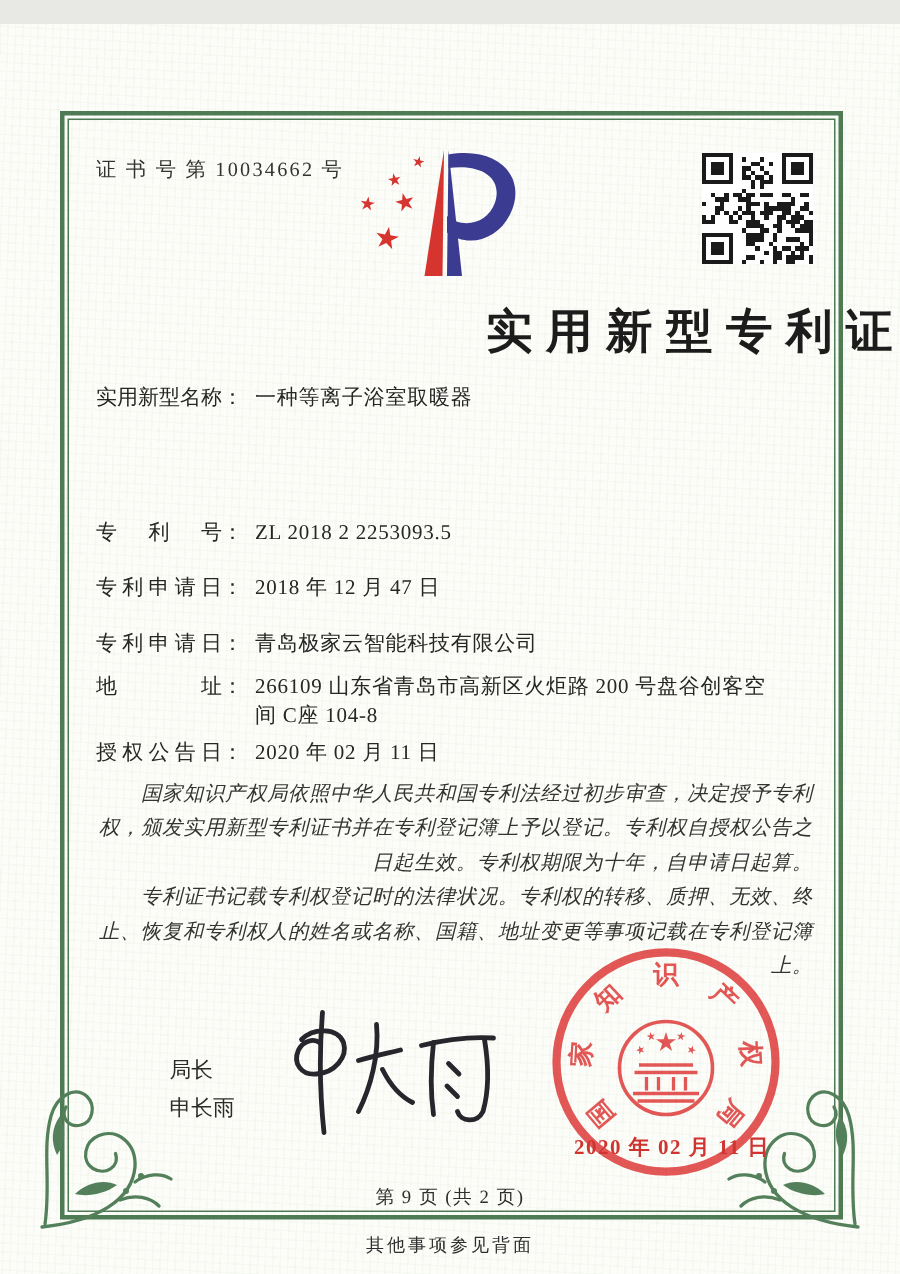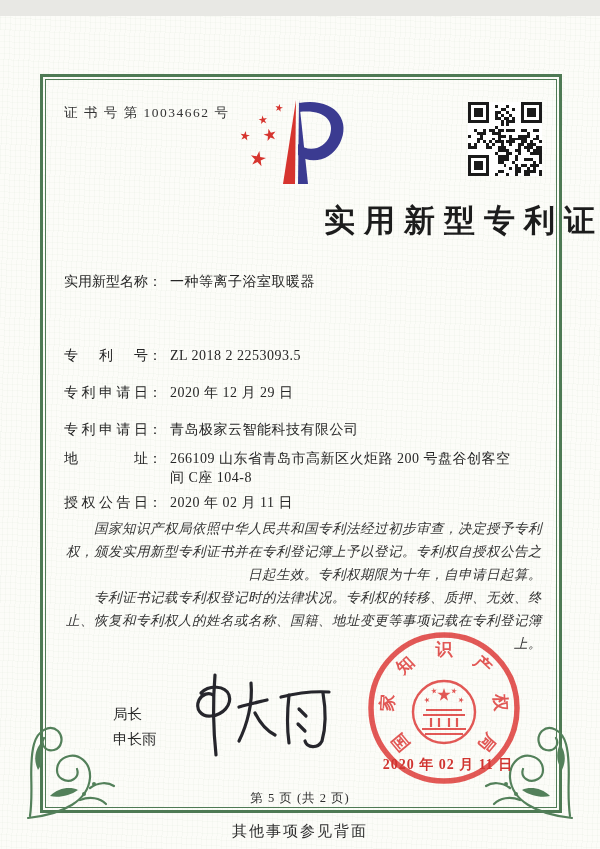--- a/index.html
+++ b/index.html
@@ -33,21 +33,21 @@
   .pair2{position:absolute;left:238px;top:0;}
   .paras{position:absolute;left:64px;top:501px;width:478px;font-size:13.5px;
     font-style:italic;line-height:23px;color:#333;letter-spacing:0.5px;}
   .paras p{margin:0;text-indent:2em;text-align:right;}
   .sig-block{position:absolute;left:113px;top:686px;font-size:14.5px;line-height:25px;color:#2b2b2b;}
   .sig-hand{position:absolute;left:185px;top:653px;}
   .seal{position:absolute;left:363px;top:612px;mix-blend-mode:multiply;}
   .seal-date{position:absolute;left:366px;top:740px;width:164px;text-align:center;
     font-size:14px;color:#d03430;letter-spacing:1px;font-weight:bold;}
   .page-no{position:absolute;left:0;top:774px;width:100%;text-align:center;font-size:12.5px;letter-spacing:1px;color:#2e2e2e;}
-  .back-note{position:absolute;left:0;top:806px;width:100%;text-align:center;font-size:15px;letter-spacing:2px;color:#2e2e2e;}
+  .back-note{position:absolute;left:0;top:806px;width:100%;text-align:center;font-size:12px;letter-spacing:2px;color:#2e2e2e;}
   .flourish{position:absolute;top:684px;}
   .flourish.left{left:20px;}
   .flourish.right{right:20px;transform:scaleX(-1);}
 </style>
 </head>
 <body>
 
 <div class="page">
 
   <div class="frame"></div>
@@ -114,28 +114,28 @@
     <g fill="#1a1a1a">
       <rect x="2" y="2" width="3" height="3"></rect>
         <rect x="20" y="2" width="3" height="3"></rect>
         <rect x="2" y="20" width="3" height="3"></rect>
       <path id="qr-modules" d="M9 1h1v1h-1zM13 1h1v1h-1zM11 2h1v1h-1zM12 2h1v1h-1zM15 2h1v1h-1zM9 3h1v1h-1zM10 3h1v1h-1zM13 3h1v1h-1zM9 4h1v1h-1zM11 4h1v1h-1zM14 4h1v1h-1zM9 5h1v1h-1zM10 5h1v1h-1zM12 5h1v1h-1zM13 5h1v1h-1zM15 5h1v1h-1zM11 6h1v1h-1zM13 6h1v1h-1zM14 6h1v1h-1zM15 6h1v1h-1zM11 7h1v1h-1zM13 7h1v1h-1zM9 8h1v1h-1zM2 9h1v1h-1zM5 9h1v1h-1zM7 9h1v1h-1zM8 9h1v1h-1zM10 9h1v1h-1zM11 9h1v1h-1zM13 9h1v1h-1zM14 9h1v1h-1zM15 9h1v1h-1zM18 9h1v1h-1zM19 9h1v1h-1zM22 9h1v1h-1zM23 9h1v1h-1zM3 10h1v1h-1zM4 10h1v1h-1zM5 10h1v1h-1zM8 10h1v1h-1zM9 10h1v1h-1zM10 10h1v1h-1zM20 10h1v1h-1zM0 11h1v1h-1zM4 11h1v1h-1zM10 11h1v1h-1zM11 11h1v1h-1zM12 11h1v1h-1zM14 11h1v1h-1zM17 11h1v1h-1zM18 11h1v1h-1zM19 11h1v1h-1zM20 11h1v1h-1zM23 11h1v1h-1zM3 12h1v1h-1zM4 12h1v1h-1zM8 12h1v1h-1zM10 12h1v1h-1zM14 12h1v1h-1zM15 12h1v1h-1zM16 12h1v1h-1zM17 12h1v1h-1zM18 12h1v1h-1zM19 12h1v1h-1zM22 12h1v1h-1zM23 12h1v1h-1zM3 13h1v1h-1zM5 13h1v1h-1zM7 13h1v1h-1zM9 13h1v1h-1zM10 13h1v1h-1zM11 13h1v1h-1zM13 13h1v1h-1zM14 13h1v1h-1zM15 13h1v1h-1zM18 13h1v1h-1zM19 13h1v1h-1zM21 13h1v1h-1zM24 13h1v1h-1zM0 14h1v1h-1zM2 14h1v1h-1zM6 14h1v1h-1zM8 14h1v1h-1zM11 14h1v1h-1zM14 14h1v1h-1zM17 14h1v1h-1zM18 14h1v1h-1zM20 14h1v1h-1zM21 14h1v1h-1zM22 14h1v1h-1zM0 15h1v1h-1zM1 15h1v1h-1zM2 15h1v1h-1zM6 15h1v1h-1zM7 15h1v1h-1zM10 15h1v1h-1zM11 15h1v1h-1zM12 15h1v1h-1zM17 15h1v1h-1zM19 15h1v1h-1zM20 15h1v1h-1zM21 15h1v1h-1zM23 15h1v1h-1zM24 15h1v1h-1zM10 16h1v1h-1zM11 16h1v1h-1zM12 16h1v1h-1zM13 16h1v1h-1zM16 16h1v1h-1zM17 16h1v1h-1zM20 16h1v1h-1zM22 16h1v1h-1zM23 16h1v1h-1zM24 16h1v1h-1zM9 17h1v1h-1zM13 17h1v1h-1zM14 17h1v1h-1zM17 17h1v1h-1zM21 17h1v1h-1zM22 17h1v1h-1zM23 17h1v1h-1zM24 17h1v1h-1zM10 18h1v1h-1zM11 18h1v1h-1zM12 18h1v1h-1zM13 18h1v1h-1zM16 18h1v1h-1zM24 18h1v1h-1zM10 19h1v1h-1zM11 19h1v1h-1zM12 19h1v1h-1zM13 19h1v1h-1zM16 19h1v1h-1zM19 19h1v1h-1zM20 19h1v1h-1zM21 19h1v1h-1zM24 19h1v1h-1zM10 20h1v1h-1zM11 20h1v1h-1zM15 20h1v1h-1zM22 20h1v1h-1zM24 20h1v1h-1zM12 21h1v1h-1zM16 21h1v1h-1zM18 21h1v1h-1zM19 21h1v1h-1zM21 21h1v1h-1zM22 21h1v1h-1zM23 21h1v1h-1zM14 22h1v1h-1zM16 22h1v1h-1zM17 22h1v1h-1zM20 22h1v1h-1zM22 22h1v1h-1zM10 23h1v1h-1zM11 23h1v1h-1zM16 23h1v1h-1zM17 23h1v1h-1zM19 23h1v1h-1zM20 23h1v1h-1zM21 23h1v1h-1zM22 23h1v1h-1zM24 23h1v1h-1zM9 24h1v1h-1zM13 24h1v1h-1zM16 24h1v1h-1zM19 24h1v1h-1zM20 24h1v1h-1zM24 24h1v1h-1z"></path>
     </g>
   </svg>
 
   <div class="title">实用新型专利证书</div>
 
-  <div class="row" style="top:256px">
+  <div class="row" style="top:240px">
     <span class="flabel">实用新型名称</span><span class="colon">：</span><span class="fvalue">一种等离子浴室取暖器</span>
   </div>
   <div class="row" style="top:330px">
     <span class="flabel">专利号</span><span class="colon">：</span><span class="fvalue">ZL 2018 2 2253093.5</span>
   </div>
   <div class="row" style="top:367px">
-    <span class="flabel">专利申请日</span><span class="colon">：</span><span class="fvalue">2020 年 12 月 29 日</span>
+    <span class="flabel">专利申请日</span><span class="colon">：</span><span class="fvalue">2018 年 12 月 47 日</span>
   </div>
   <div class="row" style="top:404px">
     <span class="flabel">专利申请日</span><span class="colon">：</span><span class="fvalue">青岛极家云智能科技有限公司</span>
   </div>
   <div class="row" style="top:433px">
     <span class="flabel">地址</span><span class="colon">：</span><span class="fvalue wrap">266109 山东省青岛市高新区火炬路 200 号盘谷创客空间 C座 104-8</span>
   </div>
   <div class="row" style="top:477px">
     <span class="flabel">授权公告日</span><span class="colon">：</span><span class="fvalue">2020 年 02 月 11 日</span>
   </div>
@@ -195,16 +195,16 @@
           <path d="M68,90 L68,99 M76,90 L76,99 M86,90 L86,99 M94,90 L94,99"></path>
           <path d="M59,101 L103,101"></path>
           <path d="M62,106 L100,106"></path>
         </g>
       </g>
     </g>
   </svg>
 
   <div class="seal-date">2020 年 02 月 11 日</div>
 
-  <div class="page-no">第 5 页 (共 2 页)</div>
+  <div class="page-no">第 9 页 (共 2 页)</div>
   <div class="back-note">其他事项参见背面</div>
 
 </div>
 
 </body></html>

